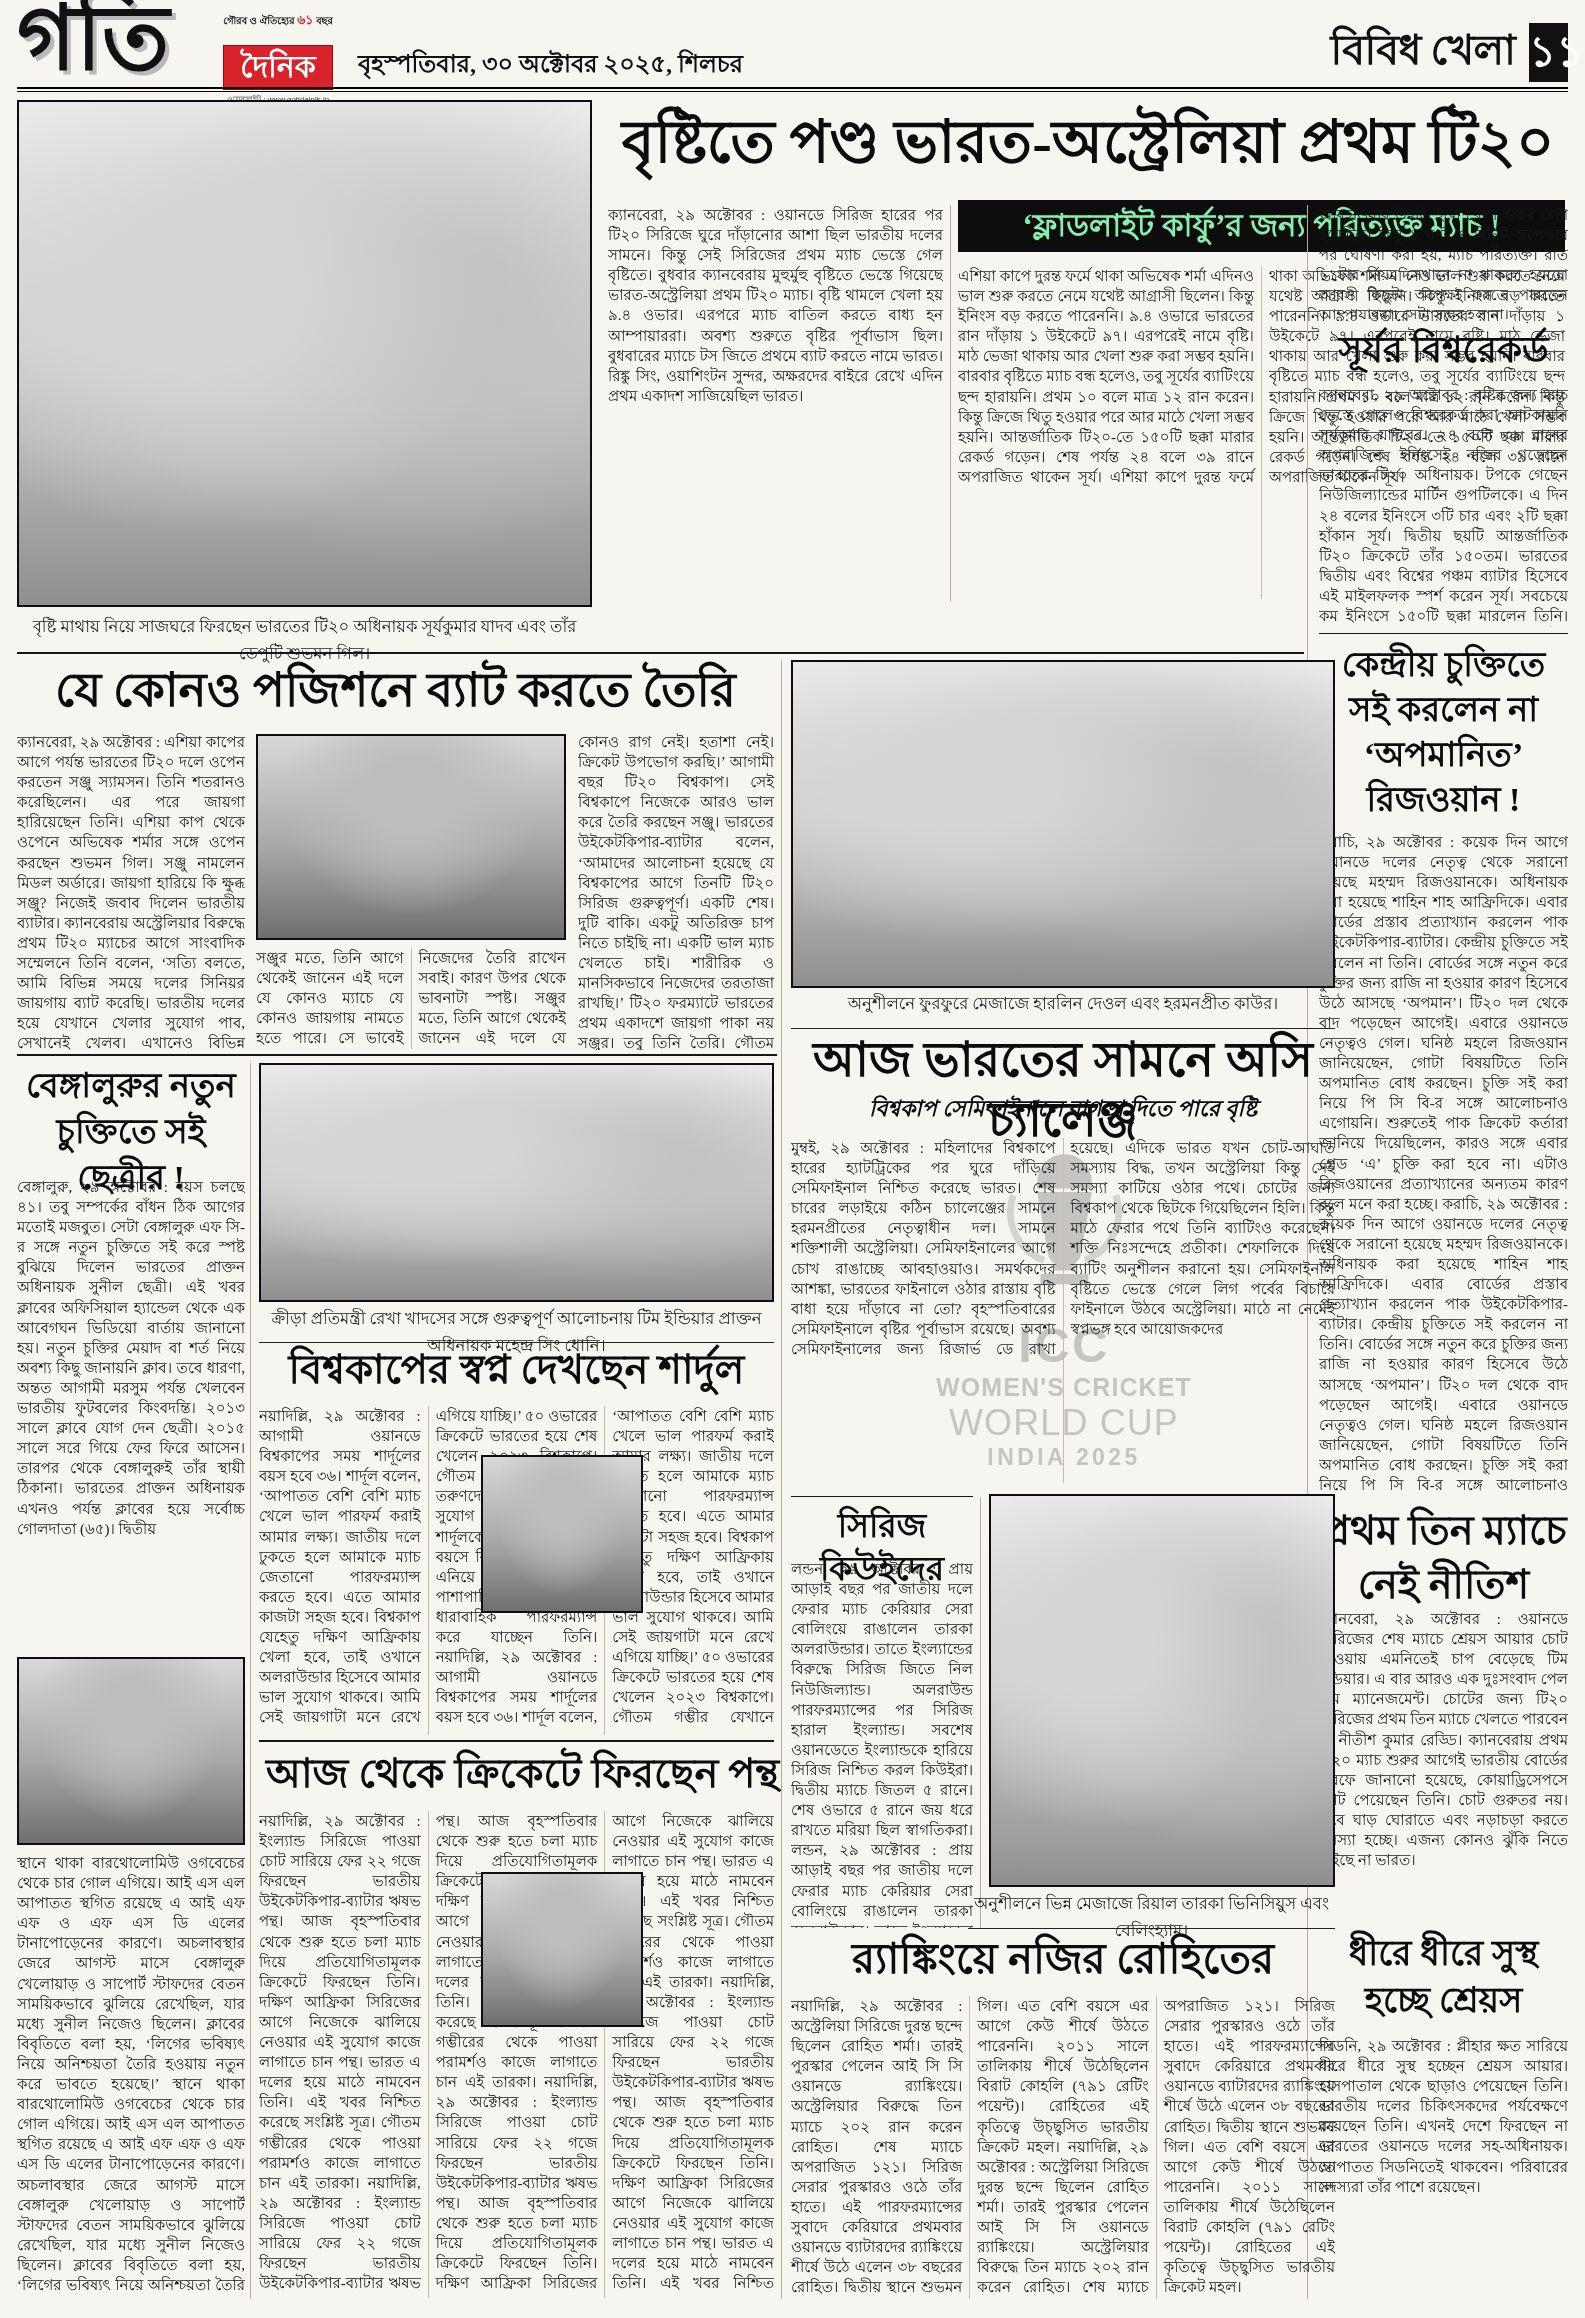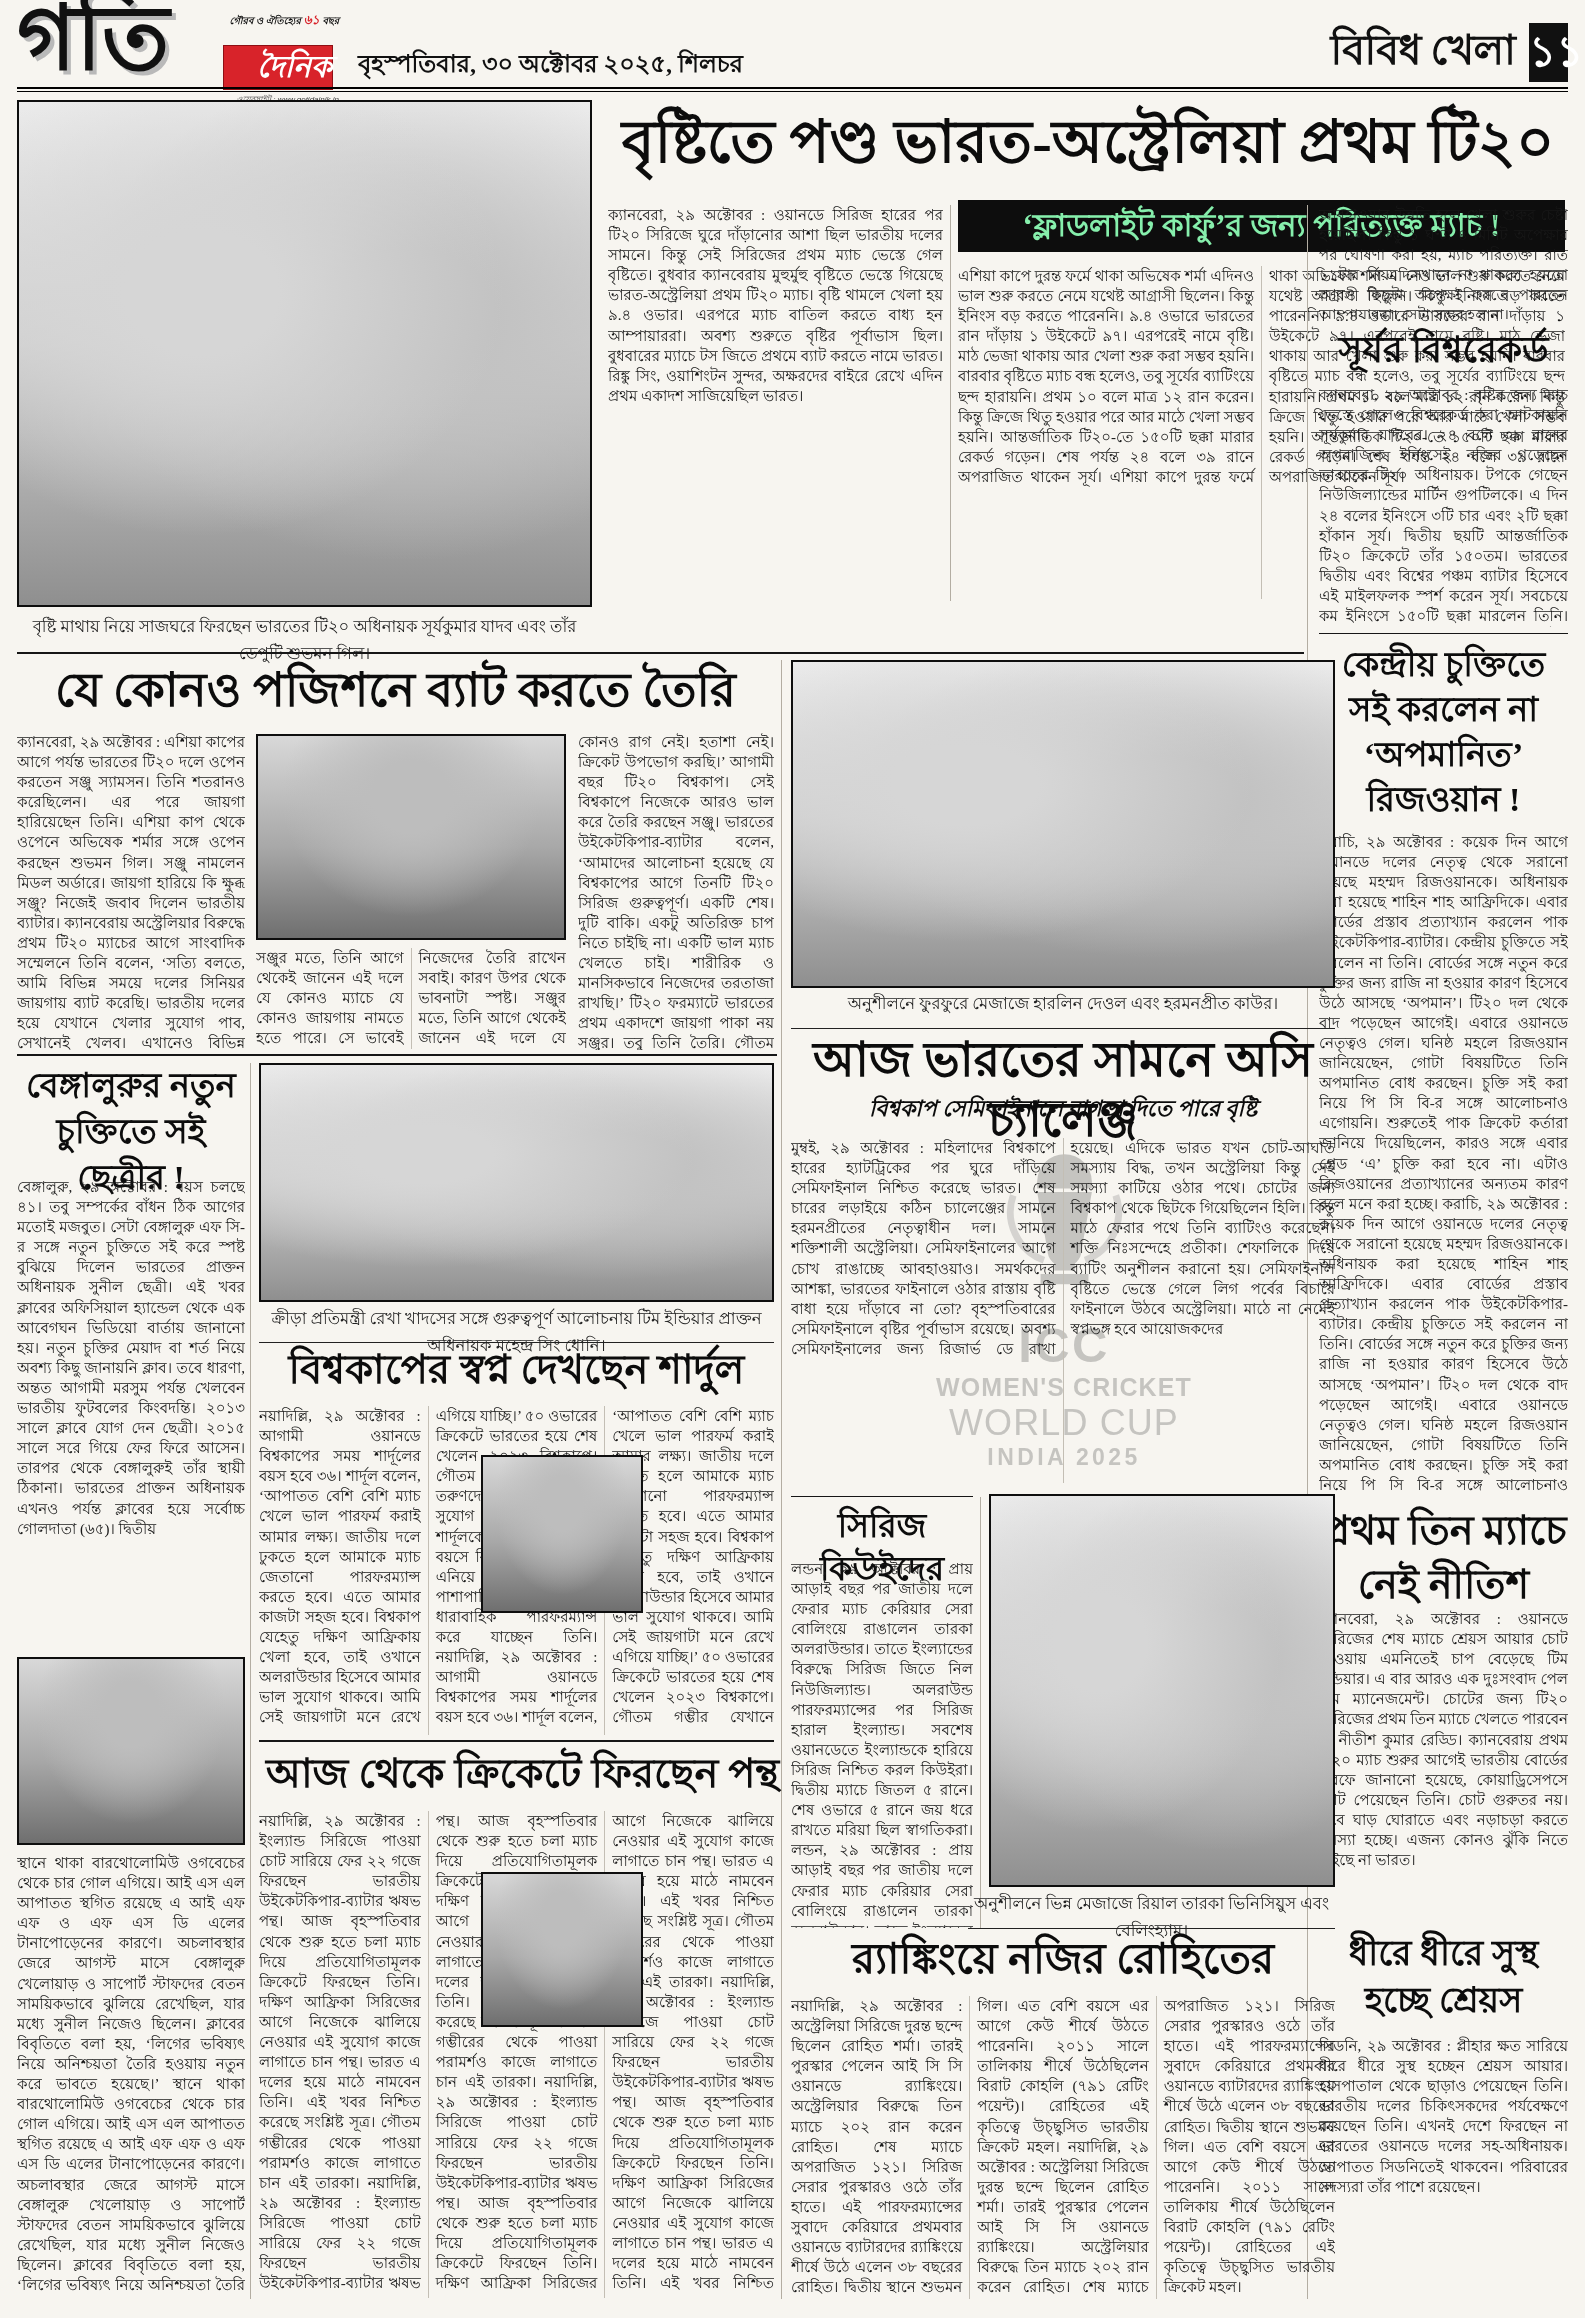--- a/index.html
+++ b/index.html
@@ -31,21 +31,21 @@
   .watermark .t3{font-size:36px;font-weight:400;letter-spacing:1.1px;}
   .watermark .t4{font-size:23px;font-weight:900;letter-spacing:3.4px;}
 </style>
 </head>
 <body>
 
 <div id="page">
 
   <div class="abs" style="left:17px;top:10.2px;width:1551px;height:75px;">
     <div class="abs" style="left:0;top:-16px;font-family:'Liberation Serif',serif;font-weight:900;font-size:90px;line-height:1;text-shadow:4px 4px 0 #b9b9b9;">গতি</div>
-    <div class="abs" style="left:200px;top:1.1px;width:122px;text-align:right;font-style:italic;">
+    <div class="abs" style="left:200px;top:1.1px;width:122px;text-align:center;">
       <div style="font-size:9.7px;font-weight:bold;">
         <span>গৌরব ও ঐতিহ্যের</span>
         <span style="color:#d8232a;font-size:12.5px;">৬১</span>
         <span>বছর</span>
       </div>
       <div style="margin:14px auto 0;width:108px;height:43px;background:#d8232a;border:1.1px solid #8e0f14;color:#fff;
                   font-family:'Liberation Serif',serif;font-weight:bold;font-size:30px;line-height:42px;">দৈনিক</div>
       <div style="font-size:8px;color:#444;margin-top:2.3px;">ওয়েবসাইট : www.gotidainik.in</div>
     </div>
     <div class="abs" style="left:341px;top:35px;font-family:'Liberation Serif',serif;font-weight:bold;font-size:24px;">বৃহস্পতিবার, ৩০ অক্টোবর ২০২৫, শিলচর</div>

